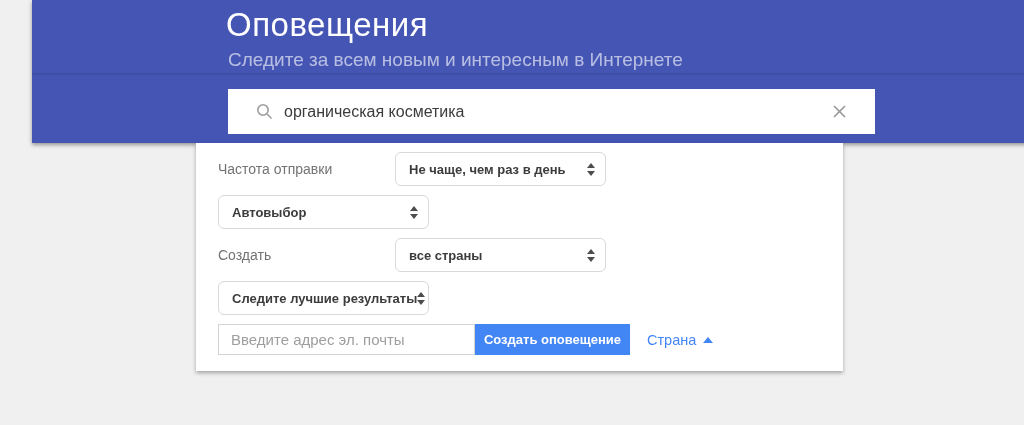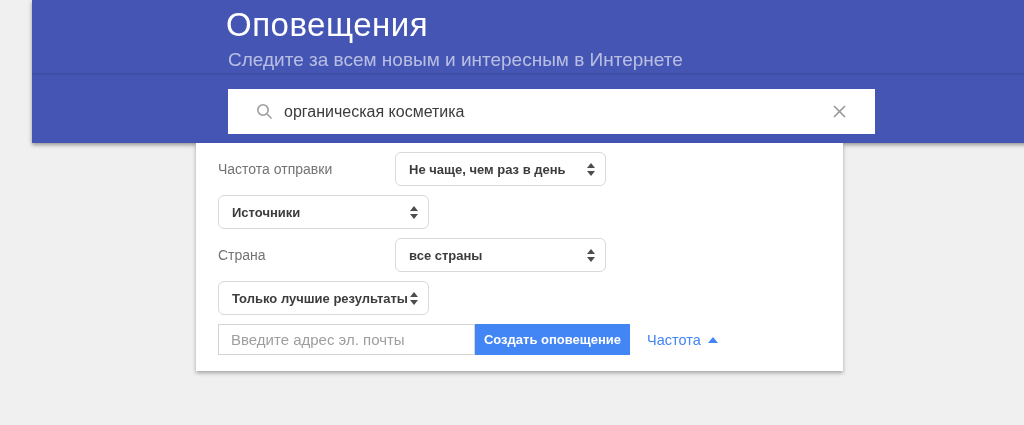--- a/index.html
+++ b/index.html
@@ -160,52 +160,52 @@
       <span class="select-value">Не чаще, чем раз в день</span>
       <span class="spinner">
           <span class="tri-up"></span>
           <span class="tri-down"></span>
         </span>
     </div>
   </div>
 
   <div class="option-row">
     <div class="select-box">
-      <span class="select-value">Источники</span>
-      <span class="spinner">
-          <span class="tri-up"></span>
-          <span class="tri-down"></span>
-        </span>
-    </div>
-  </div>
-
-
-  <div class="option-row">
-    <div class="option-label">Страна</div>
+      <span class="select-value">Автовыбор</span>
+      <span class="spinner">
+          <span class="tri-up"></span>
+          <span class="tri-down"></span>
+        </span>
+    </div>
+  </div>
+
+
+  <div class="option-row">
+    <div class="option-label">Создать</div>
     <div class="select-box">
       <span class="select-value">все страны</span>
       <span class="spinner">
           <span class="tri-up"></span>
           <span class="tri-down"></span>
         </span>
     </div>
   </div>
 
   <div class="option-row">
     <div class="select-box">
-      <span class="select-value">Только лучшие результаты</span>
+      <span class="select-value">Следите лучшие результаты</span>
       <span class="spinner">
           <span class="tri-up"></span>
           <span class="tri-down"></span>
         </span>
     </div>
   </div>
 
   <div class="email-row">
     <input class="email-input" type="text" placeholder="Введите адрес эл. почты" style="">
     <button class="create-button">Создать оповещение</button>
     <a class="hide-link">
-        <span>Частота</span>
+        <span>Страна</span>
         <span class="collapse-icon"></span>
       </a>
   </div>
 
 </div>
 
 </body></html>

